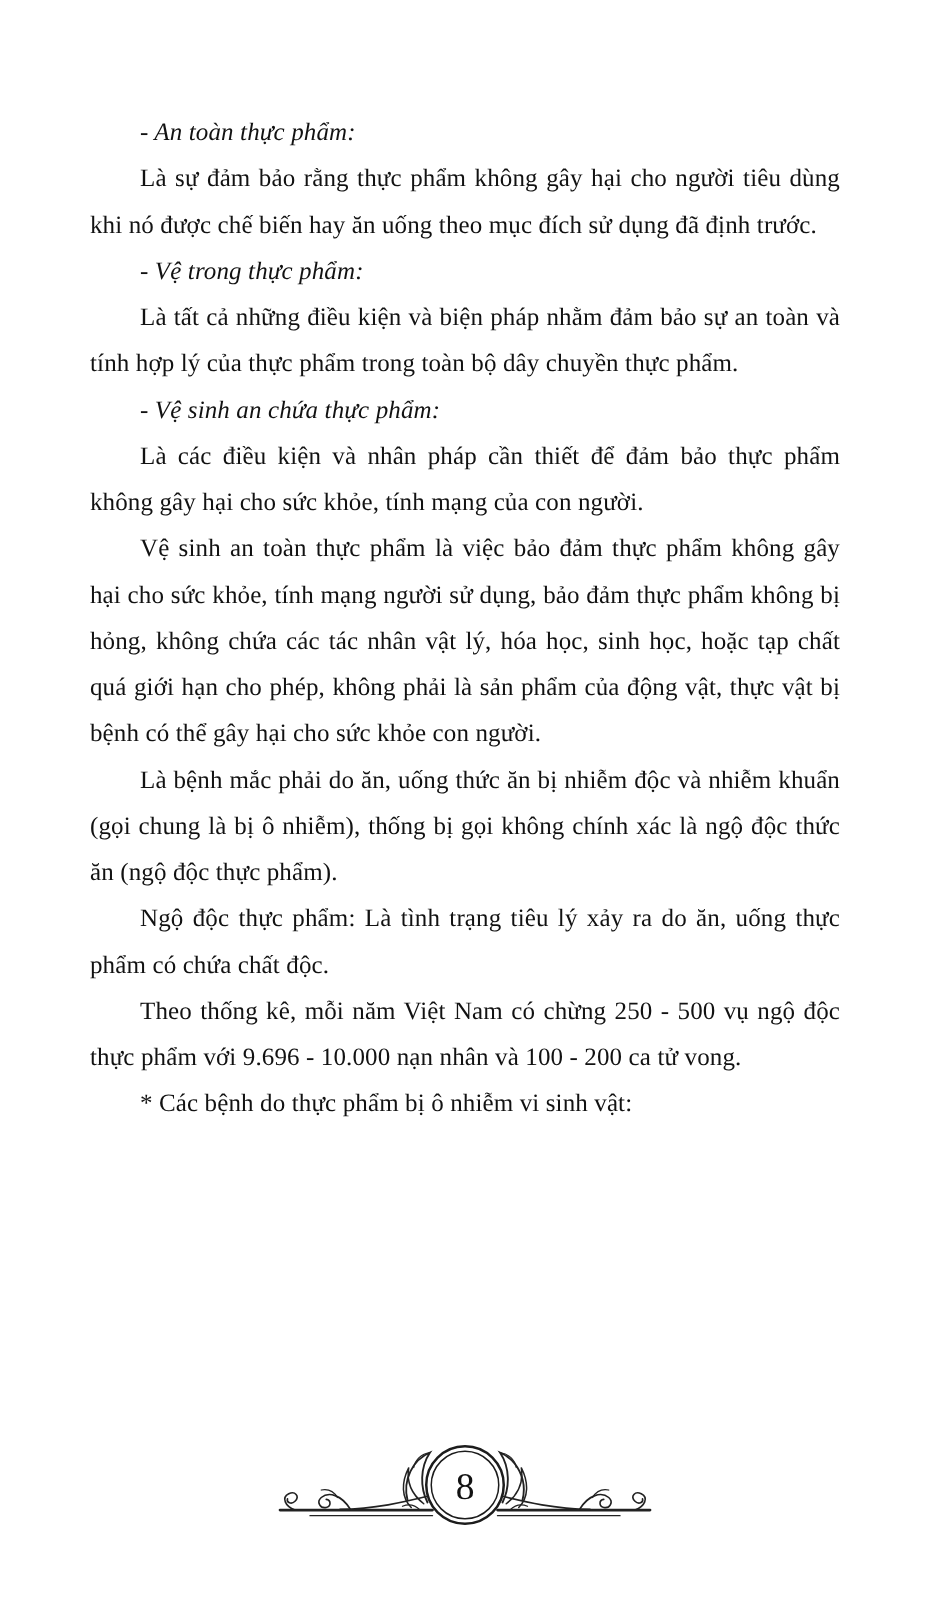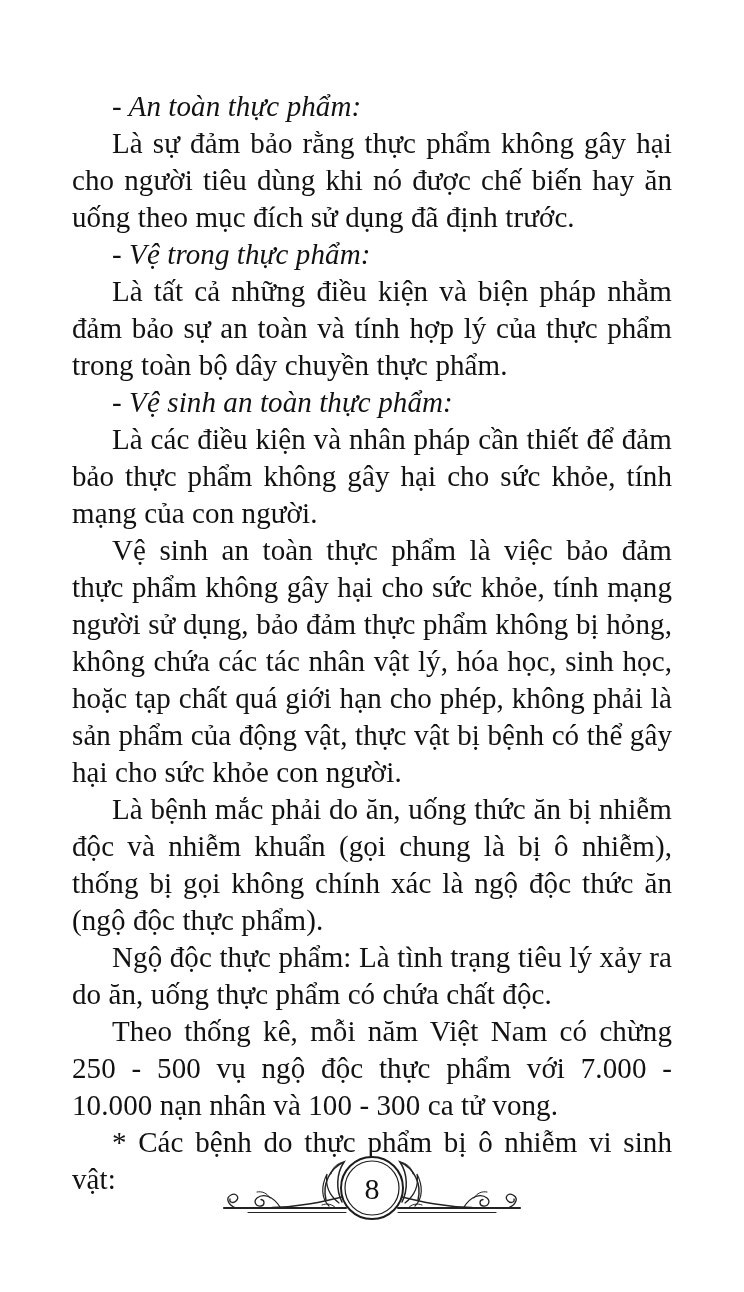--- a/index.html
+++ b/index.html
@@ -17,21 +17,21 @@
     overflow: hidden;
   }
   .content {
     position: absolute;
     left: 72px;
     top: 88px;
     width: 600px;
   }
   .content p {
     margin: 0;
-    font-size: 29px;
+    font-size: 20px;
     line-height: 37px;
     text-align: justify;
     text-indent: 40px;
     letter-spacing: 0.1px;
   }
   .content p.heading {
     font-style: italic;
     text-align: left;
   }
   .footer-ornament {
@@ -55,26 +55,26 @@
 </head>
 <body>
 
 <div class="page">
 
   <div class="content">
     <p class="heading">- An toàn thực phẩm:</p>
     <p>Là sự đảm bảo rằng thực phẩm không gây hại cho người tiêu dùng khi nó được chế biến hay ăn uống theo mục đích sử dụng đã định trước.</p>
     <p class="heading">- Vệ trong thực phẩm:</p>
     <p>Là tất cả những điều kiện và biện pháp nhằm đảm bảo sự an toàn và tính hợp lý của thực phẩm trong toàn bộ dây chuyền thực phẩm.</p>
-    <p class="heading">- Vệ sinh an toàn thực phẩm:</p>
+    <p class="heading">- Vệ sinh an chứa thực phẩm:</p>
     <p>Là các điều kiện và nhân pháp cần thiết để đảm bảo thực phẩm không gây hại cho sức khỏe, tính mạng của con người.</p>
     <p>Vệ sinh an toàn thực phẩm là việc bảo đảm thực phẩm không gây hại cho sức khỏe, tính mạng người sử dụng, bảo đảm thực phẩm không bị hỏng, không chứa các tác nhân vật lý, hóa học, sinh học, hoặc tạp chất quá giới hạn cho phép, không phải là sản phẩm của động vật, thực vật bị bệnh có thể gây hại cho sức khỏe con người.</p>
     <p>Là bệnh mắc phải do ăn, uống thức ăn bị nhiễm độc và nhiễm khuẩn (gọi chung là bị ô nhiễm), thống bị gọi không chính xác là ngộ độc thức ăn (ngộ độc thực phẩm).</p>
     <p>Ngộ độc thực phẩm: Là tình trạng tiêu lý xảy ra do ăn, uống thực phẩm có chứa chất độc.</p>
-    <p>Theo thống kê, mỗi năm Việt Nam có chừng 250 - 500 vụ ngộ độc thực phẩm với 7.000 - 10.000 nạn nhân và 100 - 300 ca tử vong.</p>
+    <p>Theo thống kê, mỗi năm Việt Nam có chừng 250 - 500 vụ ngộ độc thực phẩm với 9.696 - 10.000 nạn nhân và 100 - 200 ca tử vong.</p>
     <p>* Các bệnh do thực phẩm bị ô nhiễm vi sinh vật:</p>
   </div>
 
   <div class="footer-ornament">
     <svg viewBox="0 0 320 96" xmlns="http://www.w3.org/2000/svg">
 
       <g id="flourish-side" fill="none" stroke="#222222" stroke-width="1.6" stroke-linecap="round">
 
         <path d="M186,68 H308" stroke-width="2.2"></path>
 

